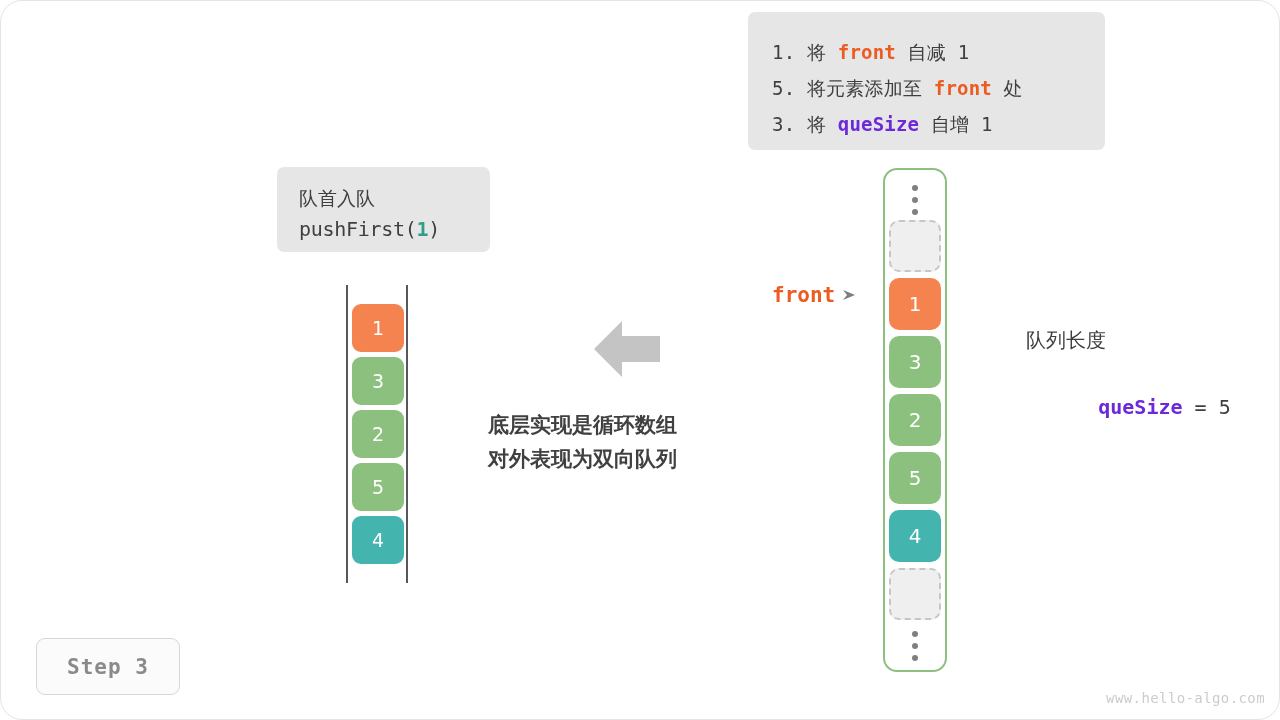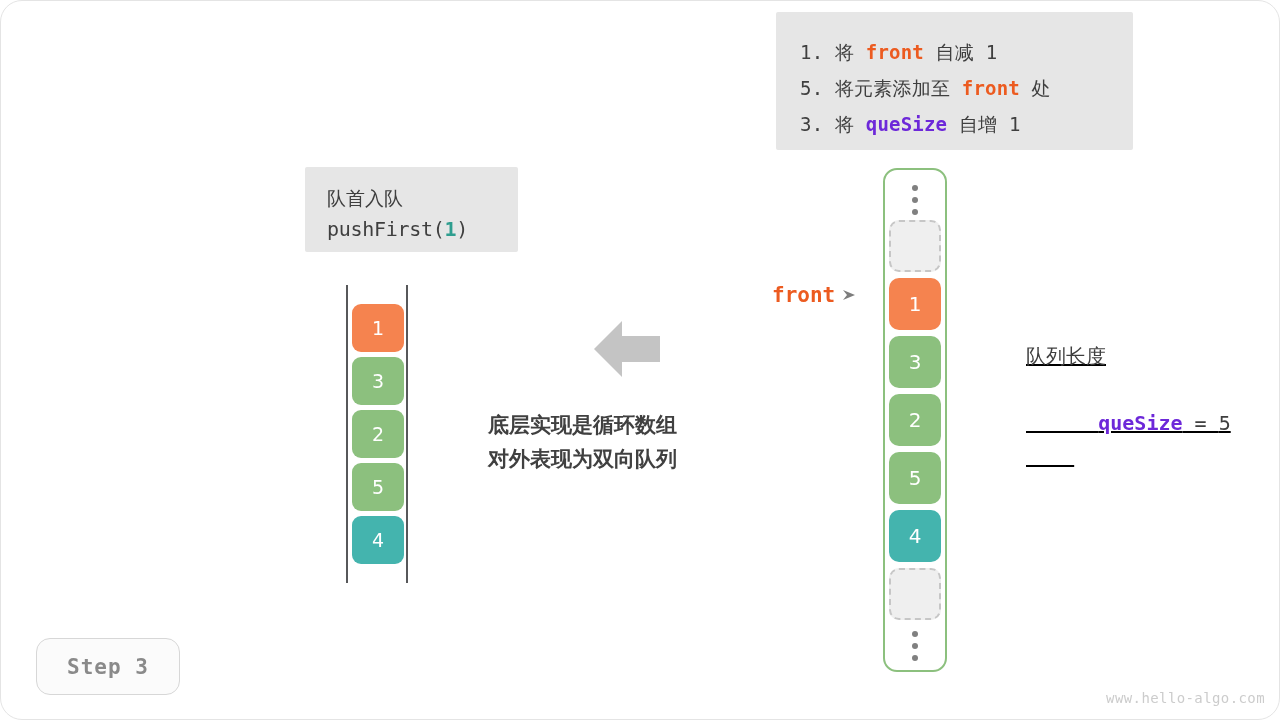--- a/index.html
+++ b/index.html
@@ -29,25 +29,24 @@
     border: 1px solid #e4e4e4;
     border-radius: 22px;
     box-sizing: border-box;
     pointer-events: none;
   }
 
   
   .info-box {
     position: absolute;
     background: #e6e6e6;
-    border-radius: 2px;
-    box-sizing: border-box;
-    font-family: "DejaVu Sans Mono", "Liberation Mono", monospace;
-    color: #3f3f3f;
-    margin-left: 28px;
+    border-radius: 7px;
+    box-sizing: border-box;
+    font-family: "DejaVu Sans Mono", "Liberation Mono", monospace;
+    color: #3f3f3f;
   }
   .steps-box {
     left: 748px;
     top: 12px;
     width: 357px;
     height: 138px;
     padding: 22px 24px 0 24px;
   }
   .steps-line {
     font-size: 19px;
@@ -207,22 +206,21 @@
   }
   .front-arrow {
     width: 14px;
     height: 14px;
   }
 
   
   .quesize-block {
     position: absolute;
     left: 1026px;
-    top: 340px;
-    text-decoration: underline;
+    top: 324px;
   }
   .quesize-line1 {
     font-family: "DejaVu Sans", "Liberation Sans", sans-serif;
     font-size: 20px;
     color: #3f3f3f;
     line-height: 32px;
   }
   .quesize-line2 {
     font-family: "DejaVu Sans Mono", "Liberation Mono", monospace;
     font-size: 20px;
@@ -232,21 +230,21 @@
   }
 
   
   .step-badge {
     position: absolute;
     left: 36px;
     top: 638px;
     width: 144px;
     height: 57px;
     border: 1px solid #d7d7d7;
-    border-radius: 14px;
+    border-radius: 9px;
     background: #fbfbfb;
     display: flex;
     align-items: center;
     justify-content: center;
     box-sizing: border-box;
     font-family: "DejaVu Sans Mono", "Liberation Mono", monospace;
     font-size: 21px;
     font-weight: bold;
     color: #8a8a8a;
     letter-spacing: 1px;

